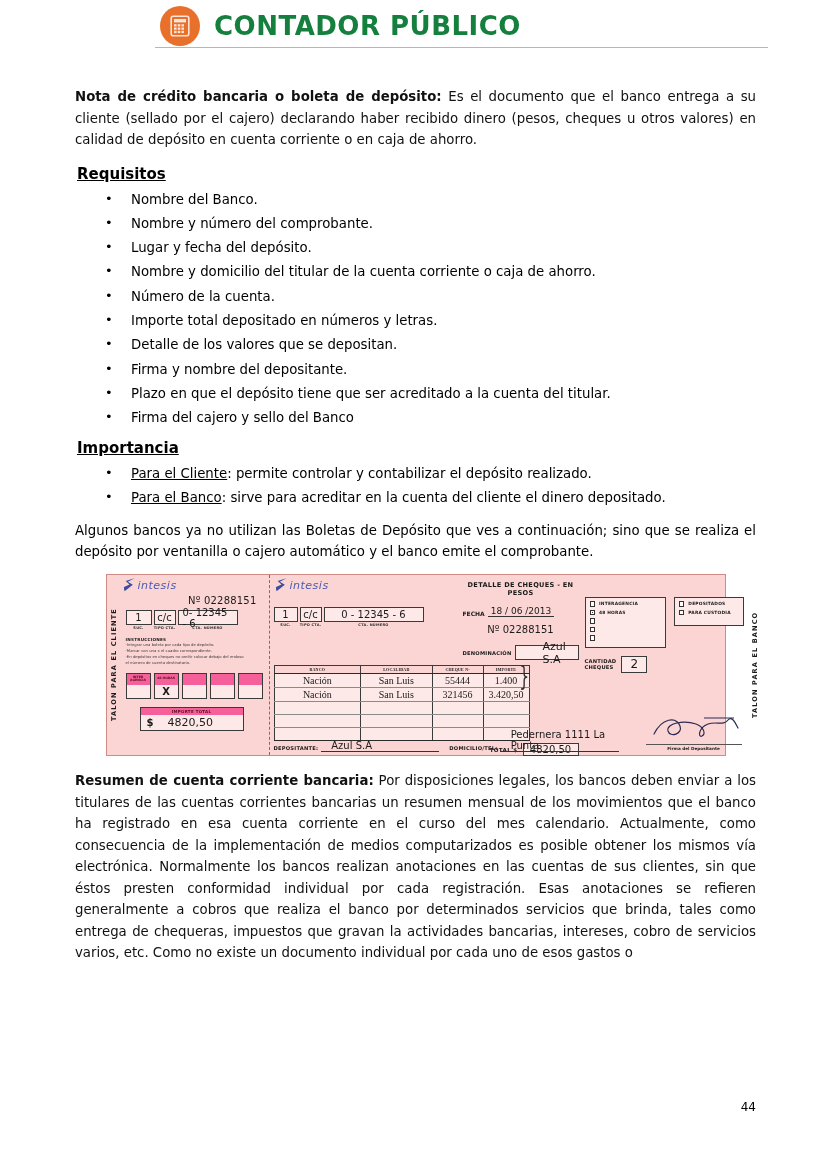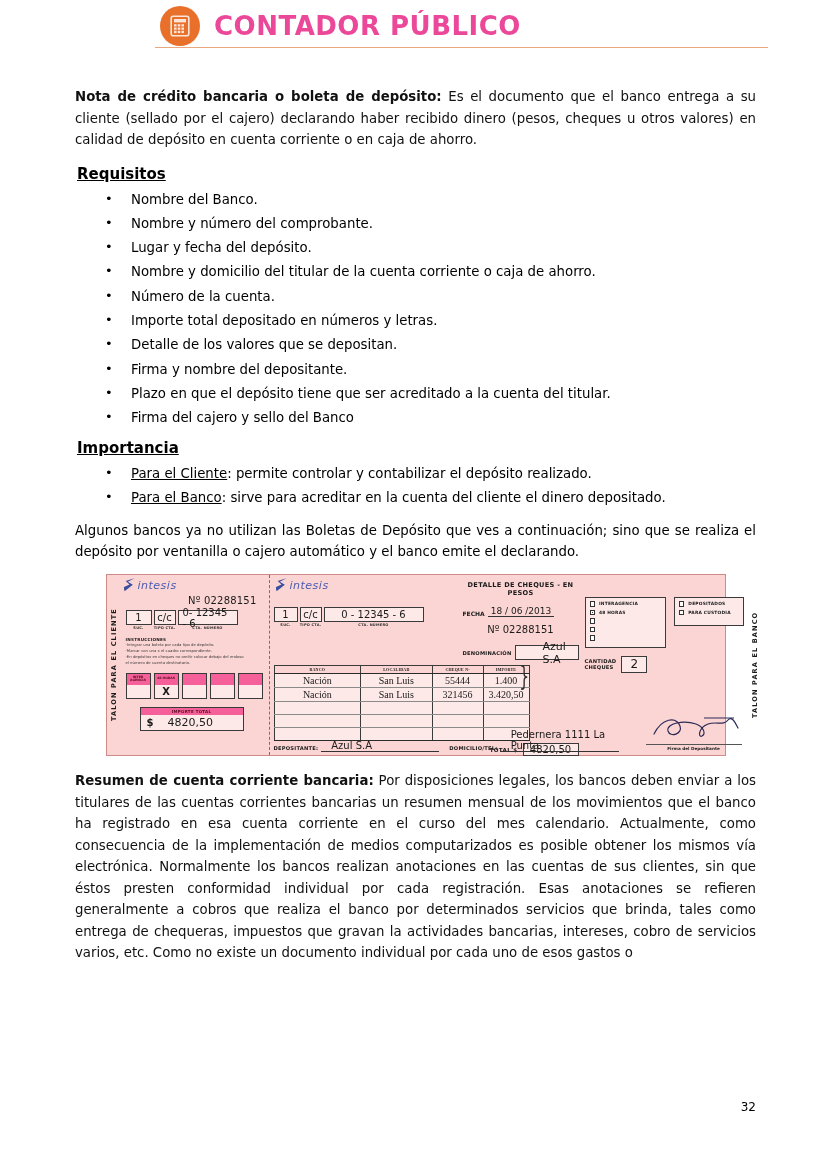--- a/index.html
+++ b/index.html
@@ -28,21 +28,21 @@
   }
   .logo-circle {
     width: 40px; height: 40px;
     border-radius: 50%;
     background: #e8702a;
     display: flex; align-items: center; justify-content: center;
     flex: none;
   }
   .calc-icon { display:block; }
   .brand-title {
-    color: #ec4899;
+    color: #15803d;
     font-family: "DejaVu Sans", sans-serif;
     font-weight: bold;
     font-size: 26px;
     letter-spacing: 0.5px;
     line-height: 1;
   }
   .header-rule {
     position: absolute;
     left: 155px; right: 60px;
     top: 47px;
@@ -315,21 +315,21 @@
     <li>Firma del cajero y sello del Banco</li>
   </ul>
 
   <div class="sec-head">Importancia</div>
 
   <ul class="bullets">
     <li><u>Para el Cliente</u><span>: permite controlar y contabilizar el depósito realizado.</span></li>
     <li><u>Para el Banco</u><span>: sirve para acreditar en la cuenta del cliente el dinero depositado.</span></li>
   </ul>
 
-  <p class="note-para"> Algunos bancos ya no utilizan las Boletas de Depósito que ves a continuación; sino que se realiza el depósito por ventanilla o cajero automático y el banco emite el declarando.</p>
+  <p class="note-para"> Algunos bancos ya no utilizan las Boletas de Depósito que ves a continuación; sino que se realiza el depósito por ventanilla o cajero automático y el banco emite el comprobante.</p>
 
   <div class="slip-wrap">
     <div class="slip">
 
       <div class="vert-label">TALON PARA EL CLIENTE</div>
 
       <div class="stub-left">
         <div class="slip-logo">intesis</div>
         <div class="num-line">Nº 02288151</div>
 
@@ -534,13 +534,13 @@
         </div>
       </div>
 
       <div class="vert-label">TALON PARA EL BANCO</div>
     </div>
   </div>
 
   <p class="body-text"><b>Resumen de cuenta corriente bancaria:</b><span> Por disposiciones legales, los bancos deben enviar a los titulares de las cuentas corrientes bancarias un resumen mensual de los movimientos que el banco ha registrado en esa cuenta corriente en el curso del mes calendario. Actualmente, como consecuencia de la implementación de medios computarizados es posible obtener los mismos vía electrónica. Normalmente los bancos realizan anotaciones en las cuentas de sus clientes, sin que éstos presten conformidad individual por cada registración. Esas anotaciones se refieren generalmente a cobros que realiza el banco por determinados servicios que brinda, tales como entrega de chequeras, impuestos que gravan la actividades bancarias, intereses, cobro de servicios varios, etc. Como no existe un documento individual por cada uno de esos gastos o</span></p>
 </div>
 
-<div class="page-num">32</div>
+<div class="page-num">44</div>
 
 </body></html>

